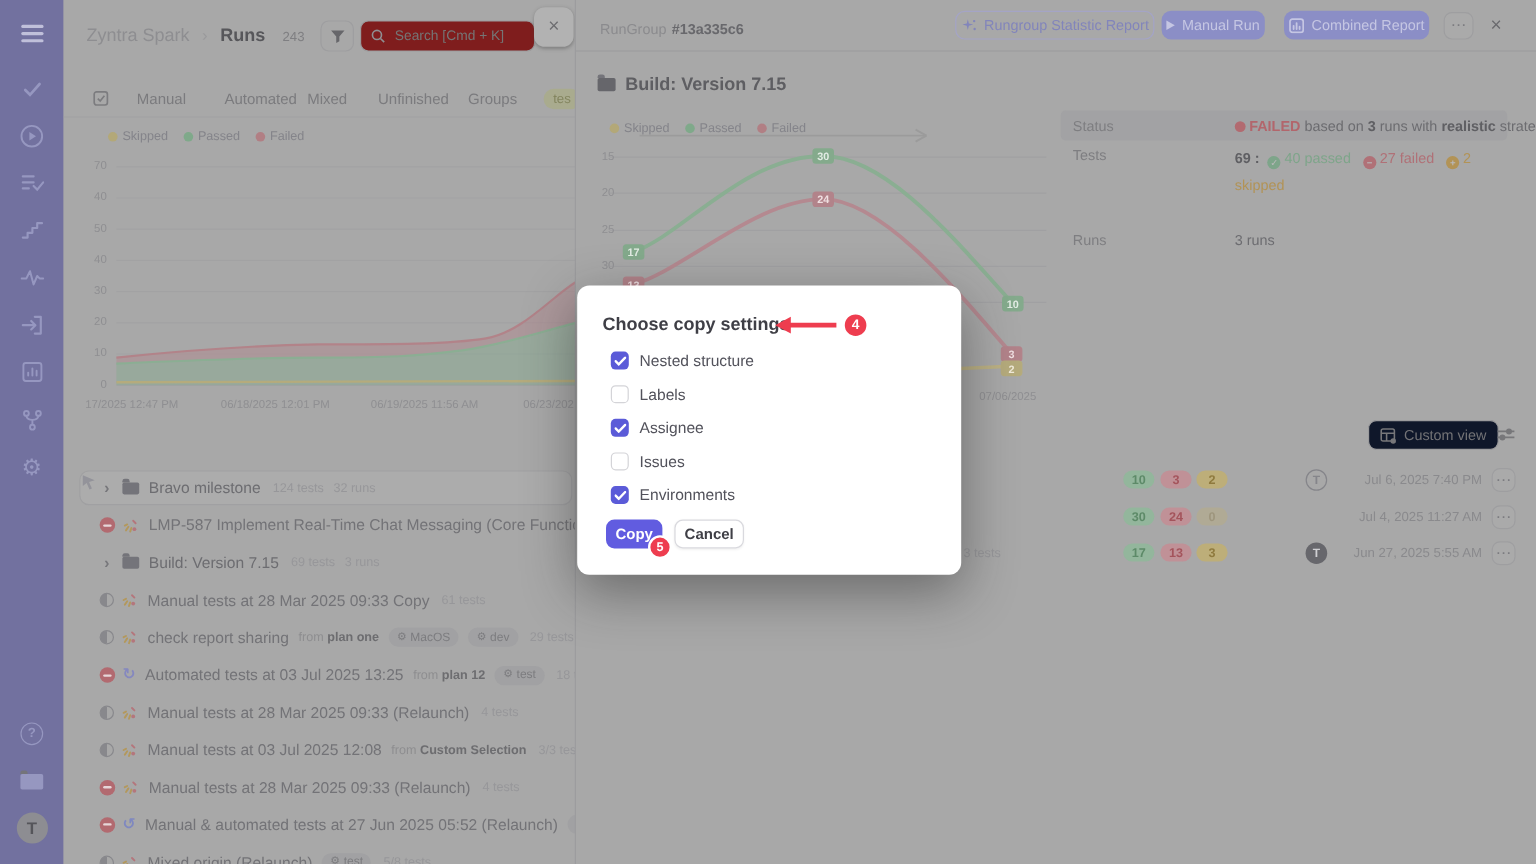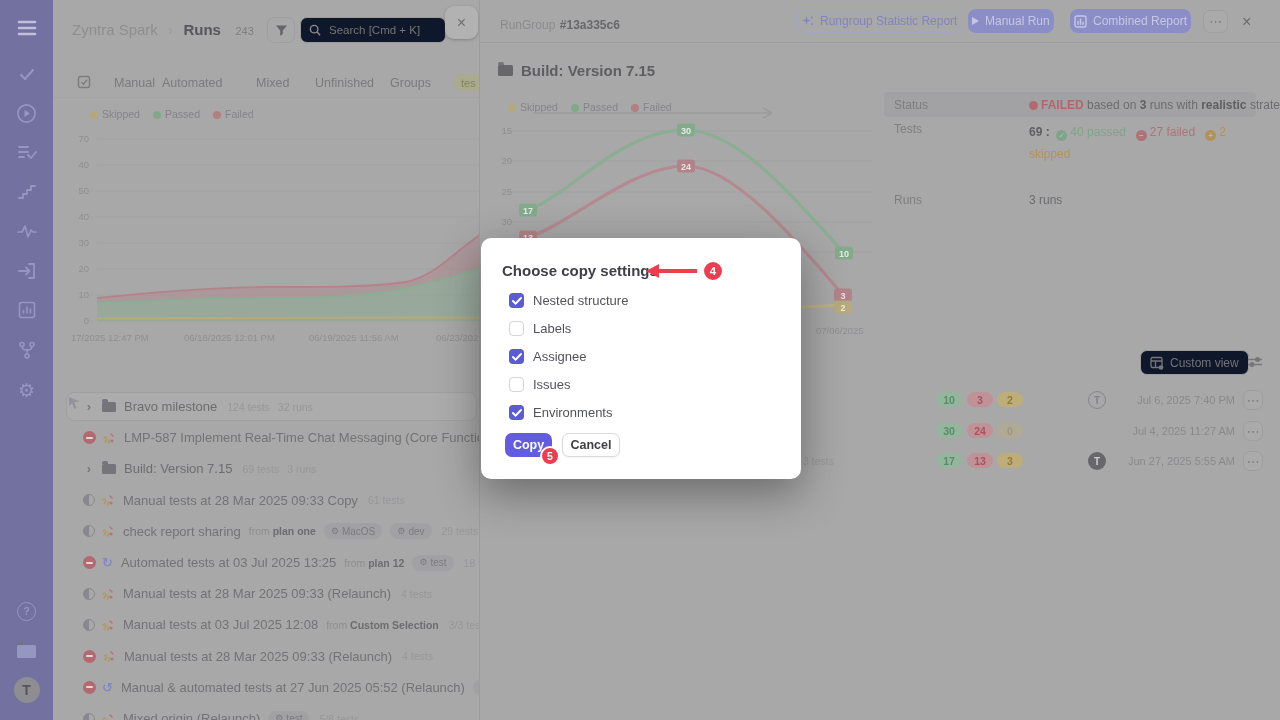--- a/index.html
+++ b/index.html
@@ -24,21 +24,21 @@
   #detail-panel{position:absolute;left:480px;top:0;width:800px;height:720px;background:#a8a8a8;overflow:hidden;}
   .vdiv{position:absolute;left:479px;top:0;width:1px;height:720px;background:#9c9c9e;}
 
   
   .crumb-proj{font-size:15px;color:#8e8e91;}
   .crumb-sep{font-size:14px;color:#9a9a9c;margin:0 6px;}
   .crumb-page{font-size:15px;font-weight:bold;color:#57575b;}
   .crumb-count{font-size:11px;color:#7f7f82;margin-left:10px;}
   .sq-btn{border:1px solid #9e9ea0;border-radius:7px;background:#a8a8a8;display:flex;align-items:center;justify-content:center;}
   #search-box{position:absolute;left:247px;top:17px;width:146px;height:26px;border:1px solid #9b9b9d;
-     border-radius:7px;display:flex;align-items:center;padding:0 8px;gap:6px;background:#0f172a;}
+     border-radius:7px;display:flex;align-items:center;padding:0 8px;gap:6px;background:#7f1d1d;}
   #search-box input{border:none;outline:none;background:transparent;font-size:11.5px;color:#939395;width:110px;
      font-family:"Liberation Sans",sans-serif;}
   #panel-close{position:absolute;left:392px;top:6px;width:33px;height:33px;border-radius:9px;background:#b2b2b2;
      box-shadow:0 1px 3px rgba(60,60,60,.35);display:flex;align-items:center;justify-content:center;
      font-size:16px;color:#6d6d70;}
 
   .tab{position:absolute;top:76px;font-size:12.5px;color:#7b7b7e;}
   .tab-chip{position:absolute;left:400px;top:74px;height:17px;padding:0 8px;border-radius:9px;
      background:#a9ab8e;color:#83855f;font-size:11px;display:flex;align-items:center;}
 
@@ -233,21 +233,21 @@
       <span>×</span>
     </div>
 
     <div class="abs" style="left:24px;top:75px">
       <svg width="14" height="14" viewBox="0 0 14 14" fill="none" stroke="#7c7c7f" stroke-width="1.4">
           <rect x="1.5" y="1.5" width="11" height="11" rx="2"></rect>
           <path d="M4.5 7.2 l2 2 3.5-4.4"></path>
         </svg>
     </div>
     <span class="tab" style="left:61px">Manual</span>
-    <span class="tab" style="left:109px">Automated</span>
+    <span class="tab" style="left:134px">Automated</span>
     <span class="tab" style="left:203px">Mixed</span>
     <span class="tab" style="left:262px">Unfinished</span>
     <span class="tab" style="left:337px">Groups</span>
     <span class="tab-chip">tes</span>
     <div class="hline" style="left:0;top:97px;width:427px;background:#a3a3a5"></div>
 
     <div class="legend abs" style="left:37px;top:108px">
       <span><span class="ldot" style="background:#b3a878"></span><span>Skipped</span></span>
       <span><span class="ldot" style="background:#7fa98a"></span><span>Passed</span></span>
       <span><span class="ldot" style="background:#b17f84"></span><span>Failed</span></span>

